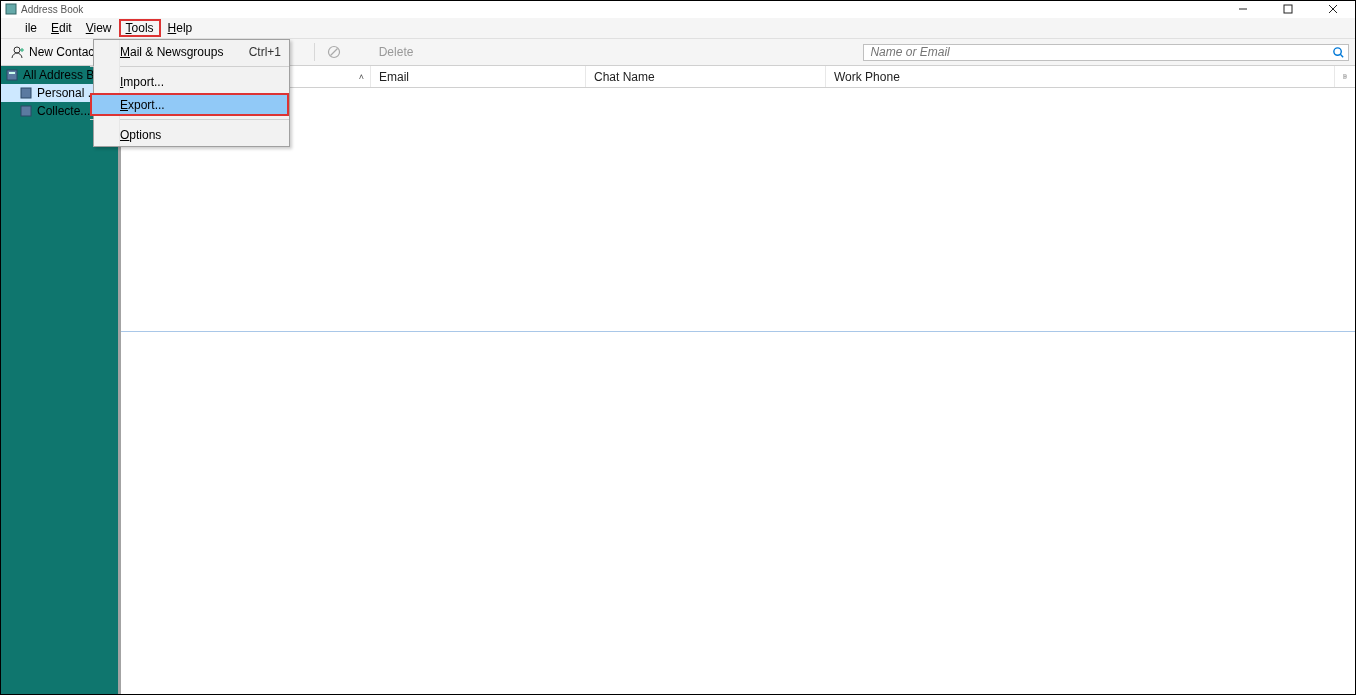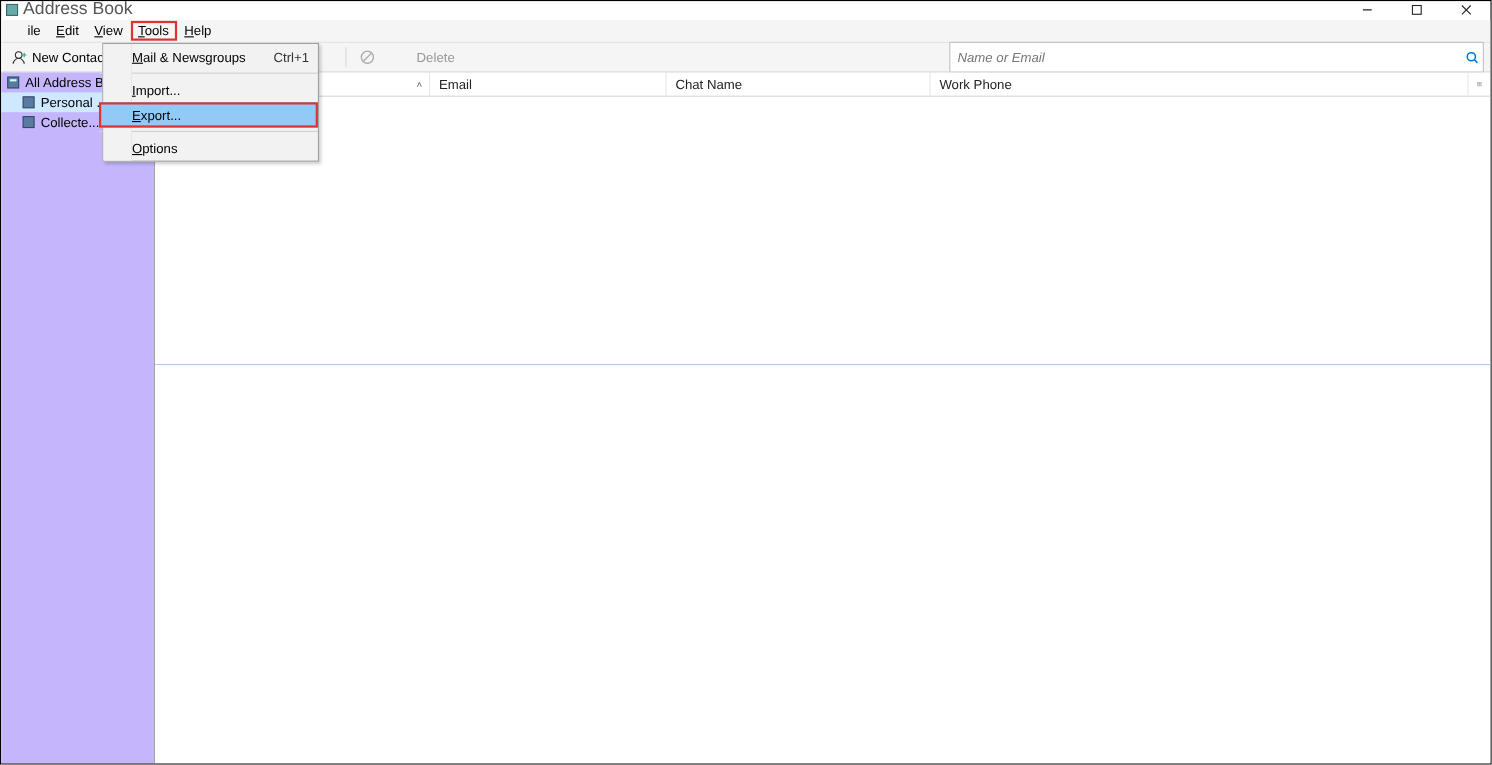--- a/index.html
+++ b/index.html
@@ -1,34 +1,34 @@
 <!DOCTYPE html>
 <html><head>
 <meta charset="utf-8">
 <style>
   * { box-sizing: border-box; margin: 0; padding: 0; font-family: "Segoe UI", Tahoma, sans-serif; font-size: 12px; }
   body { width: 1356px; height: 695px; background: #fff; border: 1px solid #000; overflow: hidden; position: relative; }
   .titlebar { height: 17px; display: flex; align-items: center; padding-left: 4px; border-bottom: 1px solid transparent; }
   .titlebar .app-icon { width: 12px; height: 12px; margin-right: 4px; }
-  .titlebar .title { font-size: 16px; color: #555; flex: 1; }
+  .titlebar .title { font-size: 10px; color: #555; flex: 1; }
   .titlebar .winbtn { width: 45px; height: 17px; display: flex; align-items: center; justify-content: center; color: #222; }
   .menubar { height: 21px; background: #f5f5f5; border-bottom: 1px solid #e0e0e0; display: flex; align-items: center; padding-left: 17px; }
   .menubar .mitem { padding: 2px 7px; cursor: default; position: relative; }
   .menubar .mitem.highlight { border: 2px solid #d33; padding: 0 5px; }
   .underline-first::first-letter { text-decoration: underline; }
   .toolbar { height: 27px; background: #f5f5f5; border-bottom: 1px solid #d0d0d0; display: flex; align-items: center; padding-left: 4px; }
   .tbtn { display: flex; align-items: center; padding: 2px 6px; margin-right: 4px; }
   .tbtn .ico { width: 14px; height: 14px; margin-right: 4px; display:flex;align-items:center;justify-content:center; }
   .tbtn.disabled { color: #999; gap: 34px; }
   .tsep { width: 1px; height: 18px; background: #d8d8d8; margin: 0 6px; }
-  .searchbox { flex: 1; margin-left: 440px; margin-right: 6px; height: 28px; border: 1px solid #c0c0c0; display: flex; align-items: center; background: #fff; }
+  .searchbox { flex: 1; margin-left: 440px; margin-right: 6px; height: 17px; border: 1px solid #c0c0c0; display: flex; align-items: center; background: #fff; }
   .searchbox input { border: none; outline: none; flex: 1; padding: 2px 6px; font-style: italic; color: #888; background: transparent; }
   .searchbox .sicon { width: 20px; display: flex; justify-content: center; align-items: center; color: #0078d7; }
   .main { display: flex; height: calc(100% - 17px - 21px - 27px); }
-  .sidebar { width: 140px; border-right: 1px solid #a3a3a3; background: #c4b5fd; }
+  .sidebar { width: 120px; border-right: 3px solid #a3a3a3; background: #0f766e; }
   .tree-item { display: flex; align-items: center; padding: 2px 4px; white-space: nowrap; overflow: hidden; }
   .tree-item.root { font-weight: normal; }
   .tree-item.child { padding-left: 18px; }
   .tree-item.selected { background: #cde8ff; }
   .tree-item .bicon { width: 14px; height: 12px; margin-right: 4px; display:flex;align-items:center;justify-content:center; }
   .content { flex: 1; display: flex; flex-direction: column; }
   .colheaders { height: 22px; border-bottom: 1px solid #d0d0d0; display: flex; background: #fff; }
   .colheaders .col { border-right: 1px solid #e8e8e8; display: flex; align-items: center; padding: 0 8px; font-size: 12px; color: #222; position:relative; }
   .col.name { width: 250px; }
   .col.email { width: 215px; }

